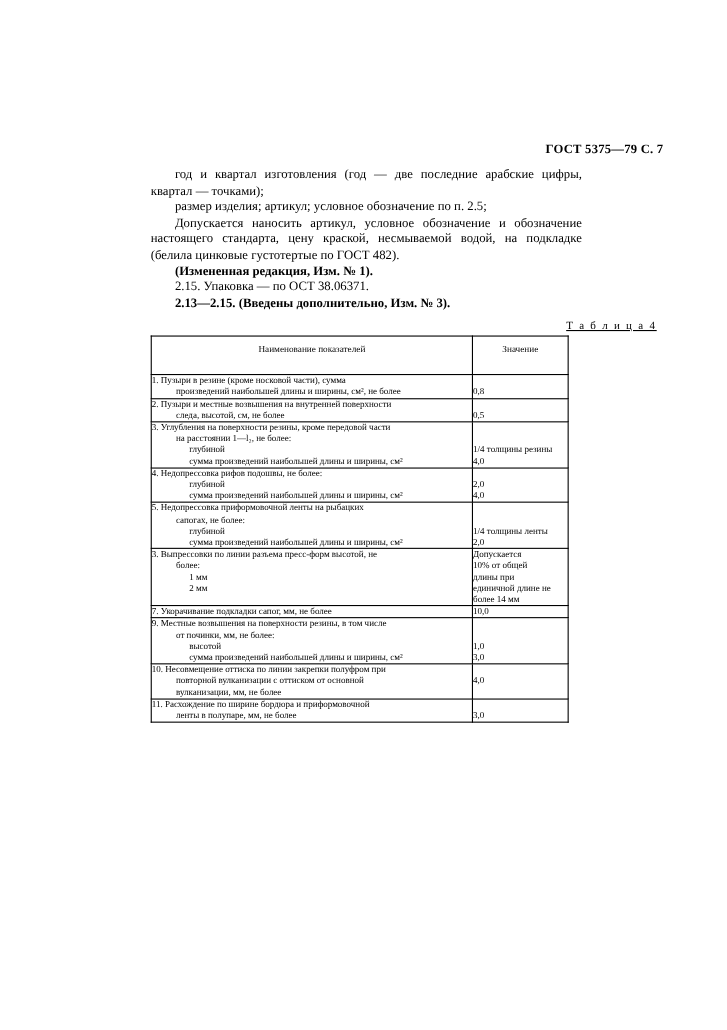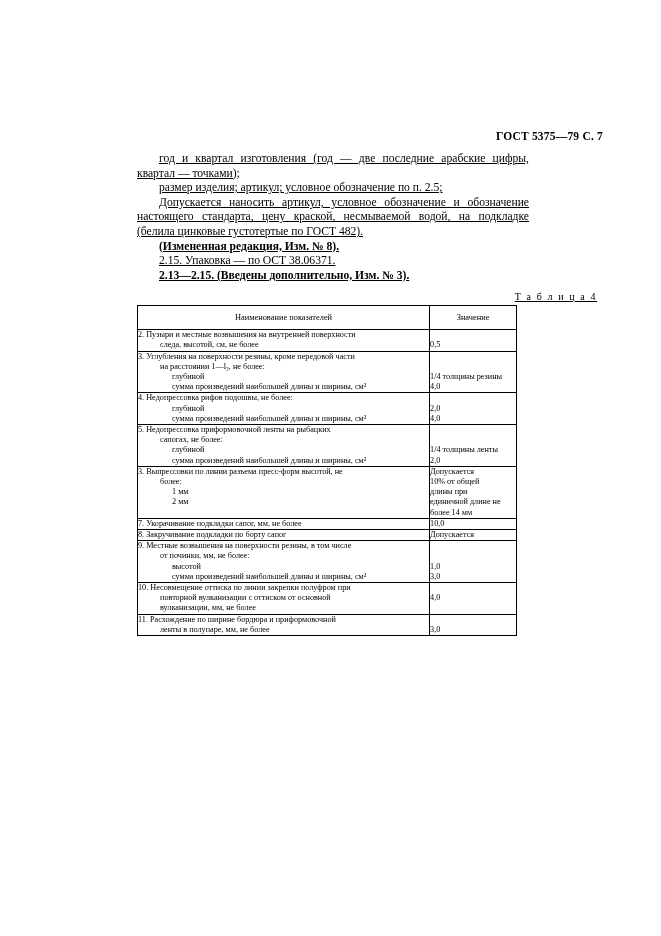--- a/index.html
+++ b/index.html
@@ -37,21 +37,20 @@
     left: 137px;
     top: 152px;
     width: 392px;
     font-size: 11.6px;
     line-height: 14.6px;
     text-align: justify;
   }
   .body-text p {
     margin: 0;
     text-indent: 22px;
-    text-decoration: underline;
   }
   .body-text p.noindent {
     text-indent: 0;
   }
   .bold {
     font-weight: bold;
   }
   .table-caption {
     position: absolute;
     right: 64px;
@@ -72,21 +71,21 @@
   }
   table.gost th, table.gost td {
     border: 1px solid #000;
     padding: 0;
     vertical-align: top;
   }
   table.gost th {
     text-align: center;
     font-weight: normal;
     font-size: 8.4px;
-    padding: 7px 2px 6px 2px;
+    padding: 7px 2px 17px 2px;
     vertical-align: middle;
   }
   td.col-name {
     width: 292px;
     padding: 4px 4px 6px 6px;
   }
   td.col-val {
     width: 86px;
     padding: 4px 3px 6px 5px;
     text-align: left;
@@ -112,36 +111,46 @@
 <body>
 
 <div class="page">
 
   <div class="header">ГОСТ 5375—79 С. 7</div>
 
   <div class="body-text">
     <p>год и квартал изготовления (год — две последние арабские цифры, квартал — точками);</p>
     <p>размер изделия; артикул; условное обозначение по п. 2.5;</p>
     <p>Допускается наносить артикул, условное обозначение и обозначение настоящего стандарта, цену краской, несмываемой водой, на подкладке (белила цинковые густотертые по ГОСТ 482).</p>
-    <p class="bold">(Измененная редакция, Изм. № 8).</p>
+    <p class="bold">(Измененная редакция, Изм. № 1).</p>
     <p class="noindent" style="text-indent:22px">2.15.  Упаковка — по ОСТ 38.06371.</p>
     <p class="bold">2.13—2.15. (Введены дополнительно, Изм. № 3).</p>
   </div>
 
   <div class="table-caption">Т а б л и ц а  4</div>
 
   <table class="gost">
     <thead>
       <tr>
         <th class="col-name">Наименование показателей</th>
         <th class="col-val">Значение</th>
       </tr>
     </thead>
     <tbody>
 
+      <tr>
+        <td class="col-name">
+          <span class="ln">1.  Пузыри   в   резине   (кроме   носковой   части),   сумма</span>
+          <span class="ln sub">произведений наибольшей длины и ширины, см², не более</span>
+        </td>
+        <td class="col-val">
+          <span class="spacer"></span>
+          <span class="val-line">0,8</span>
+        </td>
+      </tr>
 
       <tr>
         <td class="col-name">
           <span class="ln">2.  Пузыри и местные возвышения на внутренней поверхности</span>
           <span class="ln sub">следа, высотой, см, не более</span>
         </td>
         <td class="col-val">
           <span class="spacer"></span>
           <span class="val-line">0,5</span>
         </td>
@@ -208,28 +217,20 @@
 
       <tr>
         <td class="col-name">
           <span class="ln">7.  Укорачивание подкладки сапог, мм, не более</span>
         </td>
         <td class="col-val">
           <span class="val-line">10,0</span>
         </td>
       </tr>
 
-      <tr>
-        <td class="col-name">
-          <span class="ln">8.  Закручивание подкладки по борту сапог</span>
-        </td>
-        <td class="col-val">
-          <span class="val-line">Допускается</span>
-        </td>
-      </tr>
 
       <tr>
         <td class="col-name">
           <span class="ln">9.  Местные возвышения на поверхности резины, в том числе</span>
           <span class="ln sub">от починки, мм, не более:</span>
           <span class="ln sub2">высотой</span>
           <span class="ln sub2">сумма произведений наибольшей длины и ширины, см²</span>
         </td>
         <td class="col-val">
           <span class="spacer"></span>

